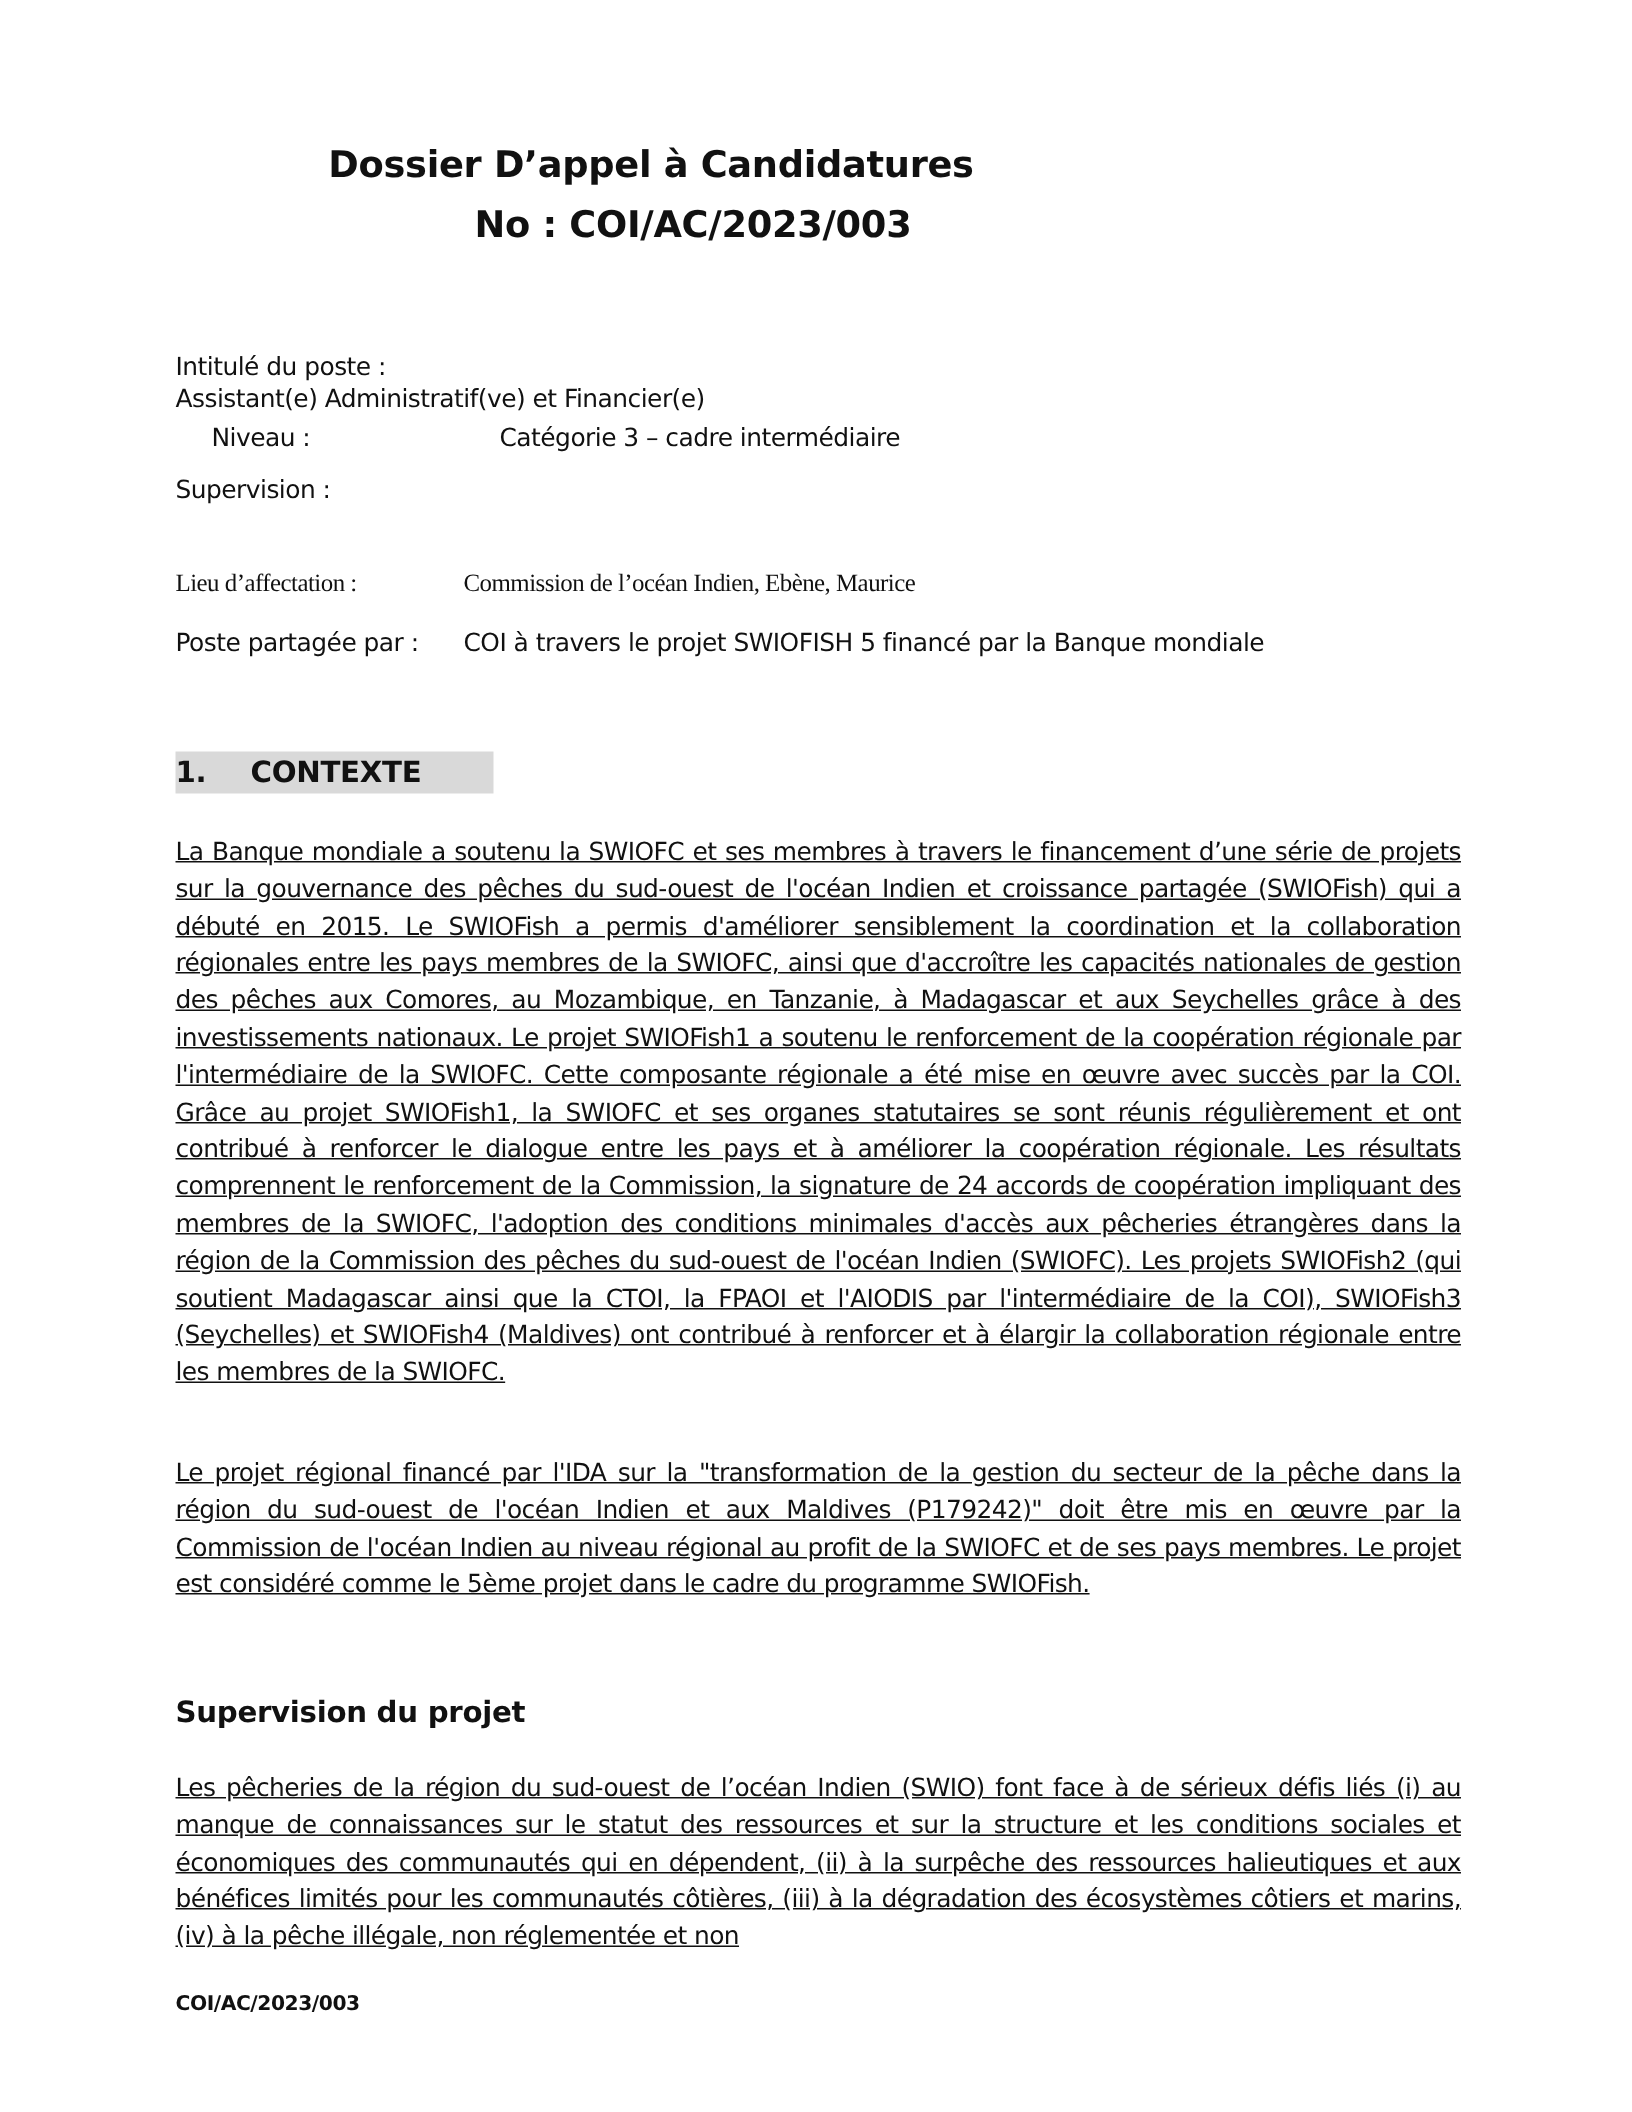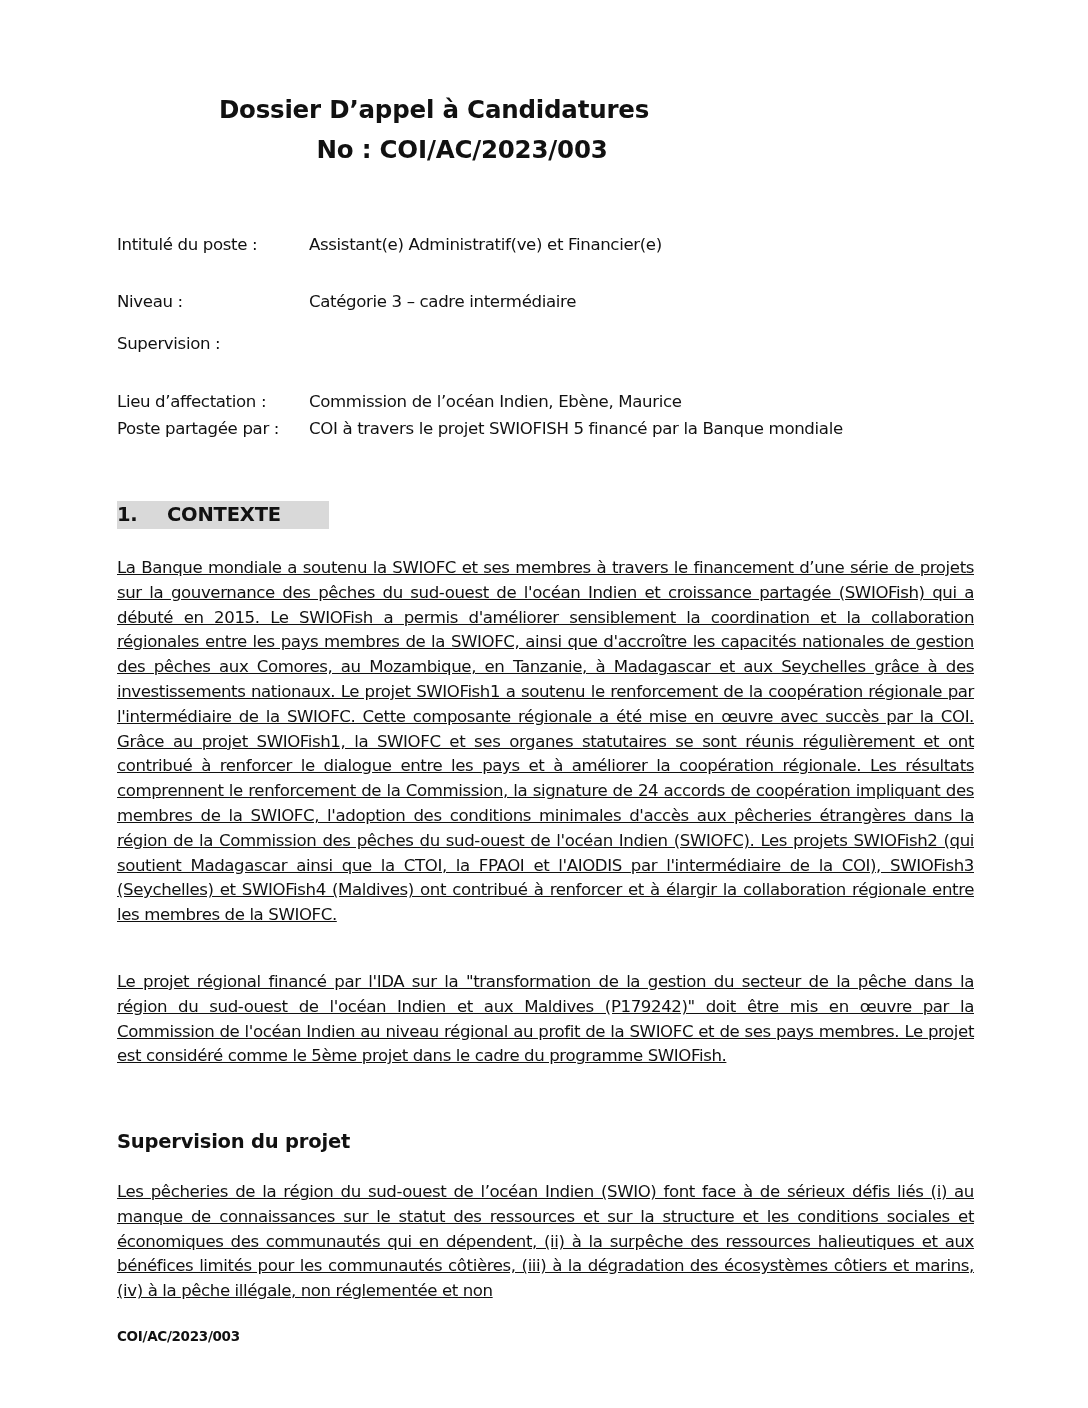--- a/index.html
+++ b/index.html
@@ -28,32 +28,32 @@
 </style>
 </head>
 <body>
 
 <div class="page">
 
   <div class="title t1">Dossier D’appel à Candidatures</div>
   <div class="title t2">No : COI/AC/2023/003</div>
 
   <div class="info">
-    <div class="row" style="top:234px;">
+    <div class="row" style="top:234px;flex-direction:column;">
       <span class="lbl">Intitulé du poste :</span>
       <span class="val">Assistant(e) Administratif(ve) et Financier(e)</span>
     </div>
-    <div class="row" style="top:291px;">
+    <div class="row" style="top:281px;margin-left:24px;">
       <span class="lbl">Niveau :</span>
       <span class="val">Catégorie 3 – cadre intermédiaire</span>
     </div>
-    <div class="row" style="top:333px;gap:26px;">
+    <div class="row" style="top:316px;gap:26px;">
       <span class="lbl">Supervision :</span>
     </div>
-    <div class="row" style="top:391px;">
+    <div class="row" style="top:378px;font-family:Liberation Serif, serif;">
       <span class="lbl">Lieu d’affectation :</span>
       <span class="val">Commission de l’océan Indien, Ebène, Maurice</span>
     </div>
     <div class="row" style="top:418px;">
       <span class="lbl">Poste partagée par :</span>
       <span class="val">COI à travers le projet SWIOFISH 5 financé par la Banque mondiale</span>
     </div>
   </div>
 
   <div class="section-head">

